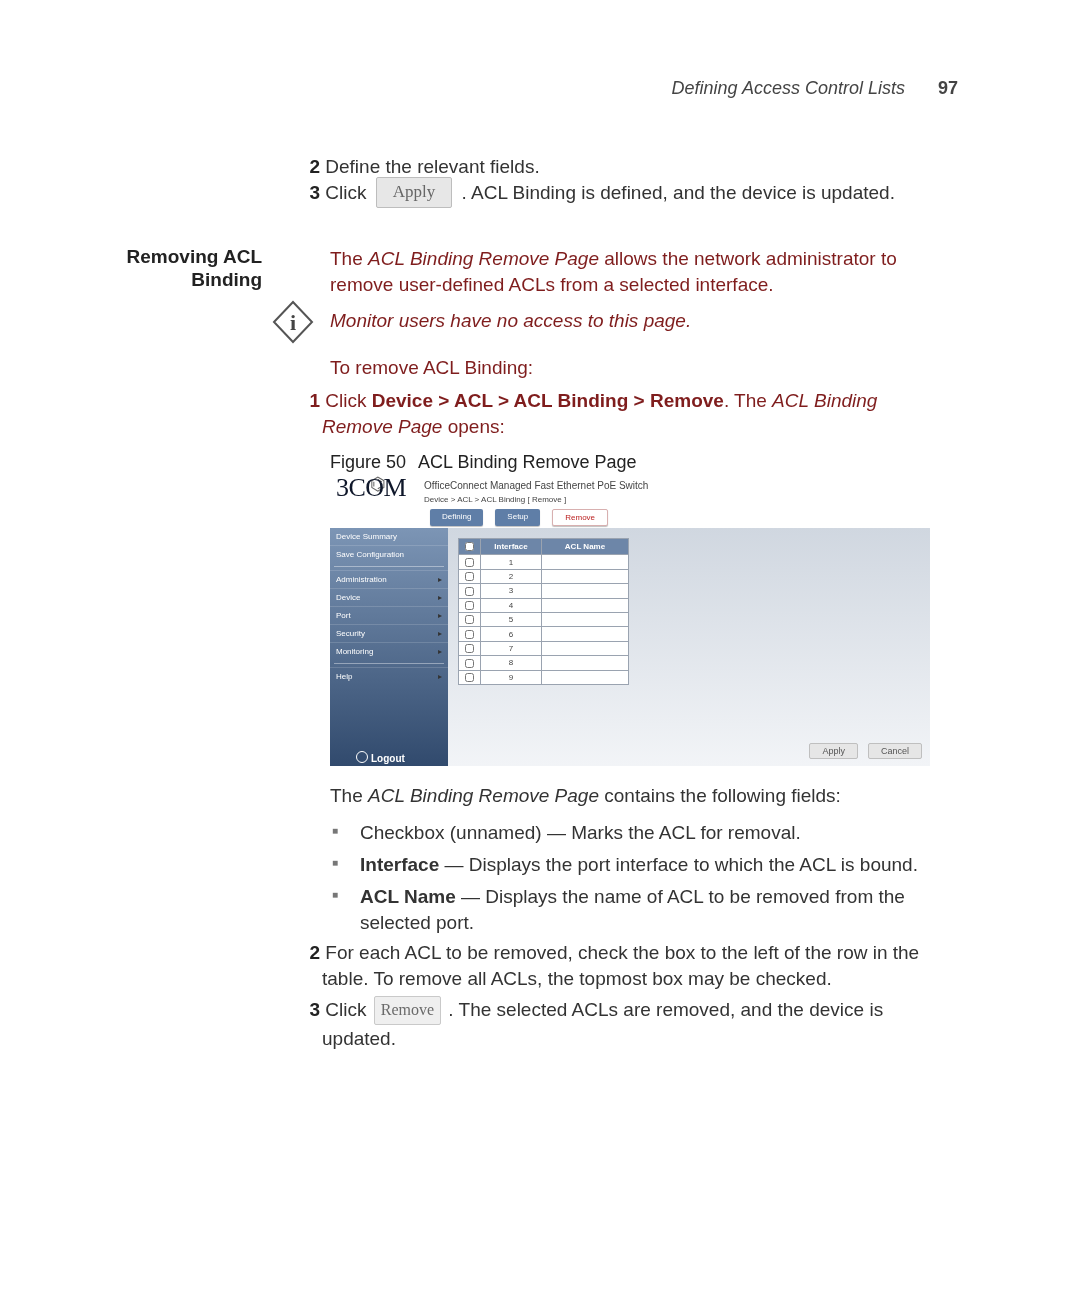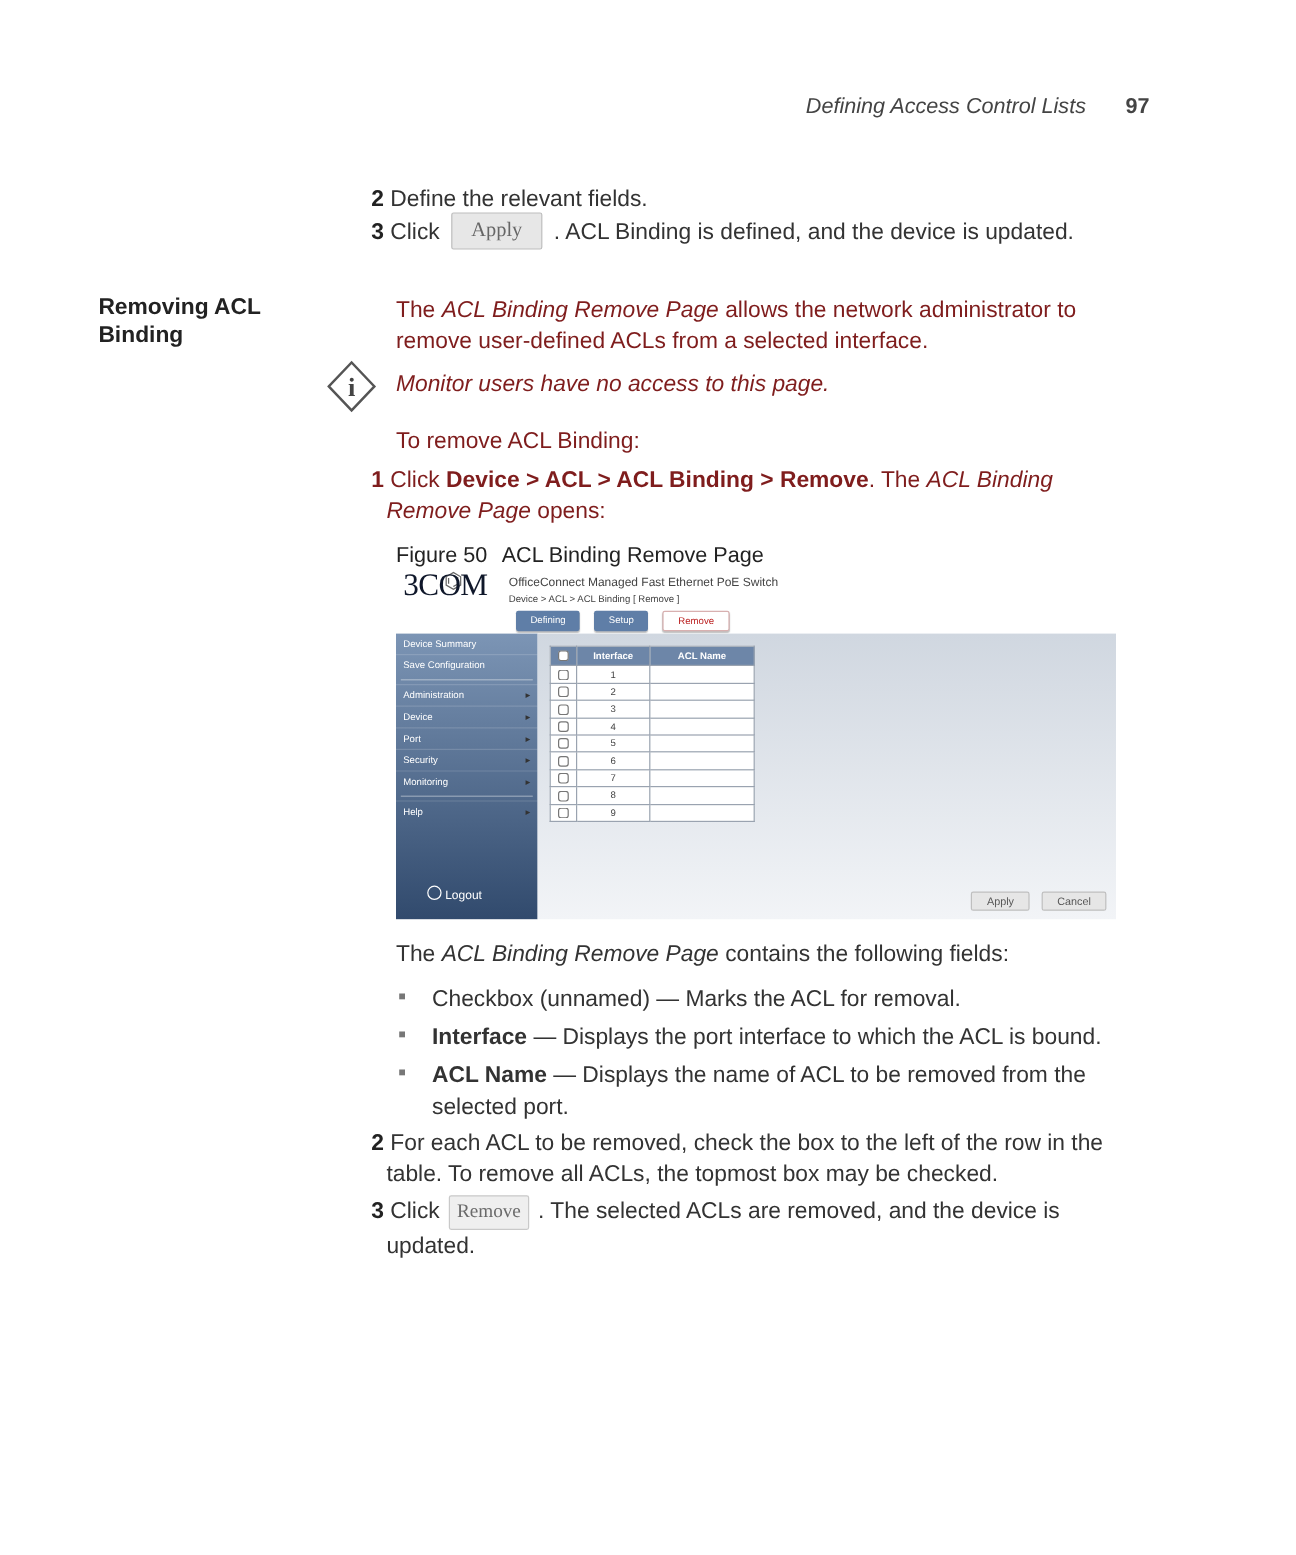--- a/index.html
+++ b/index.html
@@ -3,21 +3,21 @@
 <meta charset="utf-8">
 <style>
   html,body{margin:0;padding:0;background:#fff;color:#222;font-family:"Arial","Helvetica Neue",Helvetica,sans-serif}
   .page{position:relative;width:1080px;height:1296px;margin:0 auto;background:#fff}
   .run-header{position:absolute;top:78px;right:122px;font-style:italic;font-size:18px;color:#444}
   .run-header .pn{font-style:normal;font-weight:700;margin-left:28px}
   .step-line{position:absolute;left:298px;font-size:19px;color:#333;line-height:1.3}
   .step-line .num{display:inline-block;width:22px;font-weight:700;color:#222;margin-left:-24px;text-align:right}
   .apply-chip{display:inline-block;padding:3px 16px 4px 16px;margin:0 4px;background:#e7e7e7;border:1px solid #bdbdbd;font-family:serif;font-size:17px;color:#666;border-radius:2px;position:relative;top:-2px}
 
-  .side-heading{position:absolute;right:818px;top:246px;width:180px;text-align:left;font-weight:700;font-size:19px;color:#222;line-height:1.2}
+  .side-heading{position:absolute;right:818px;top:246px;width:180px;text-align:right;font-weight:700;font-size:19px;color:#222;line-height:1.2}
   .body-para{position:absolute;left:330px;font-size:19px;color:#7f1d1d;line-height:1.35}
 
   .info-icon{position:absolute;left:272px;top:300px;width:42px;height:44px}
   .info-icon svg{display:block}
 
   .figure-label{position:absolute;left:330px;top:452px;font-size:18px}
   .figure-label b{font-weight:400;margin-right:12px}
 
   
   .shot{position:absolute;left:330px;top:473px;width:600px;height:293px;background:#fff;font-size:8.5px}
@@ -26,21 +26,21 @@
   .shot .prod{position:absolute;left:94px;top:7px;font-size:10px;color:#444}
   .shot .crumb{position:absolute;left:94px;top:22px;font-size:8px;color:#444}
   .shot .tabs{position:absolute;left:100px;top:36px;display:flex;gap:12px}
   .shot .tabs .tab{padding:3px 12px;background:#5f7ea7;border-radius:2px;color:#fff;font-size:8px;box-shadow:0 1px 1px rgba(0,0,0,.25)}
   .shot .tabs .tab.remove{background:#fff;color:#b22;border:1px solid #d8b0b0}
   .shot .sidebar{position:absolute;left:0;top:55px;width:118px;height:238px;background:linear-gradient(180deg,#7c95b5 0%,#314a6d 100%);color:#fff;font-size:8px}
   .shot .sidebar .row{padding:4px 6px;border-top:1px solid rgba(255,255,255,.15);display:flex;justify-content:space-between;align-items:center}
   .shot .sidebar .row:first-child{border-top:none}
   .shot .sidebar .sep{height:1px;background:rgba(255,255,255,.4);margin:3px 4px}
   .shot .sidebar .caret{color:#333;font-size:8px}
-  .shot .lg{position:absolute;left:26px;bottom:14px;color:#fff;font-size:10px;font-weight:400}
+  .shot .lg{position:absolute;left:26px;bottom:2px;color:#fff;font-size:10px;font-weight:700}
   .shot .lg .ico{display:inline-block;width:10px;height:10px;border-radius:50%;background:transparent;border:1px solid #fff;margin-right:3px;position:relative;top:1px}
   .shot .content{position:absolute;left:118px;top:55px;right:0;bottom:0;background:linear-gradient(180deg,#d0d7e0,#f2f4f7)}
   .shot table{border-collapse:collapse;margin:10px 0 0 10px;background:#fff}
   .shot th,.shot td{border:1px solid #9aa3b0;padding:2px 6px;font-size:8px;color:#444;text-align:center}
   .shot th{background:#6d86a8;color:#fff;padding:3px 6px}
   .shot td.if{width:48px}
   .shot td.nm{width:74px}
   .shot input.cb{width:9px;height:9px;margin:0;vertical-align:middle}
   .shot .btnbar{position:absolute;right:8px;bottom:7px;display:flex;gap:10px}
   .shot .btnbar .b{background:#e6e6e6;border:1px solid #bfbfbf;padding:2px 12px;font-size:9px;color:#555;border-radius:2px}

